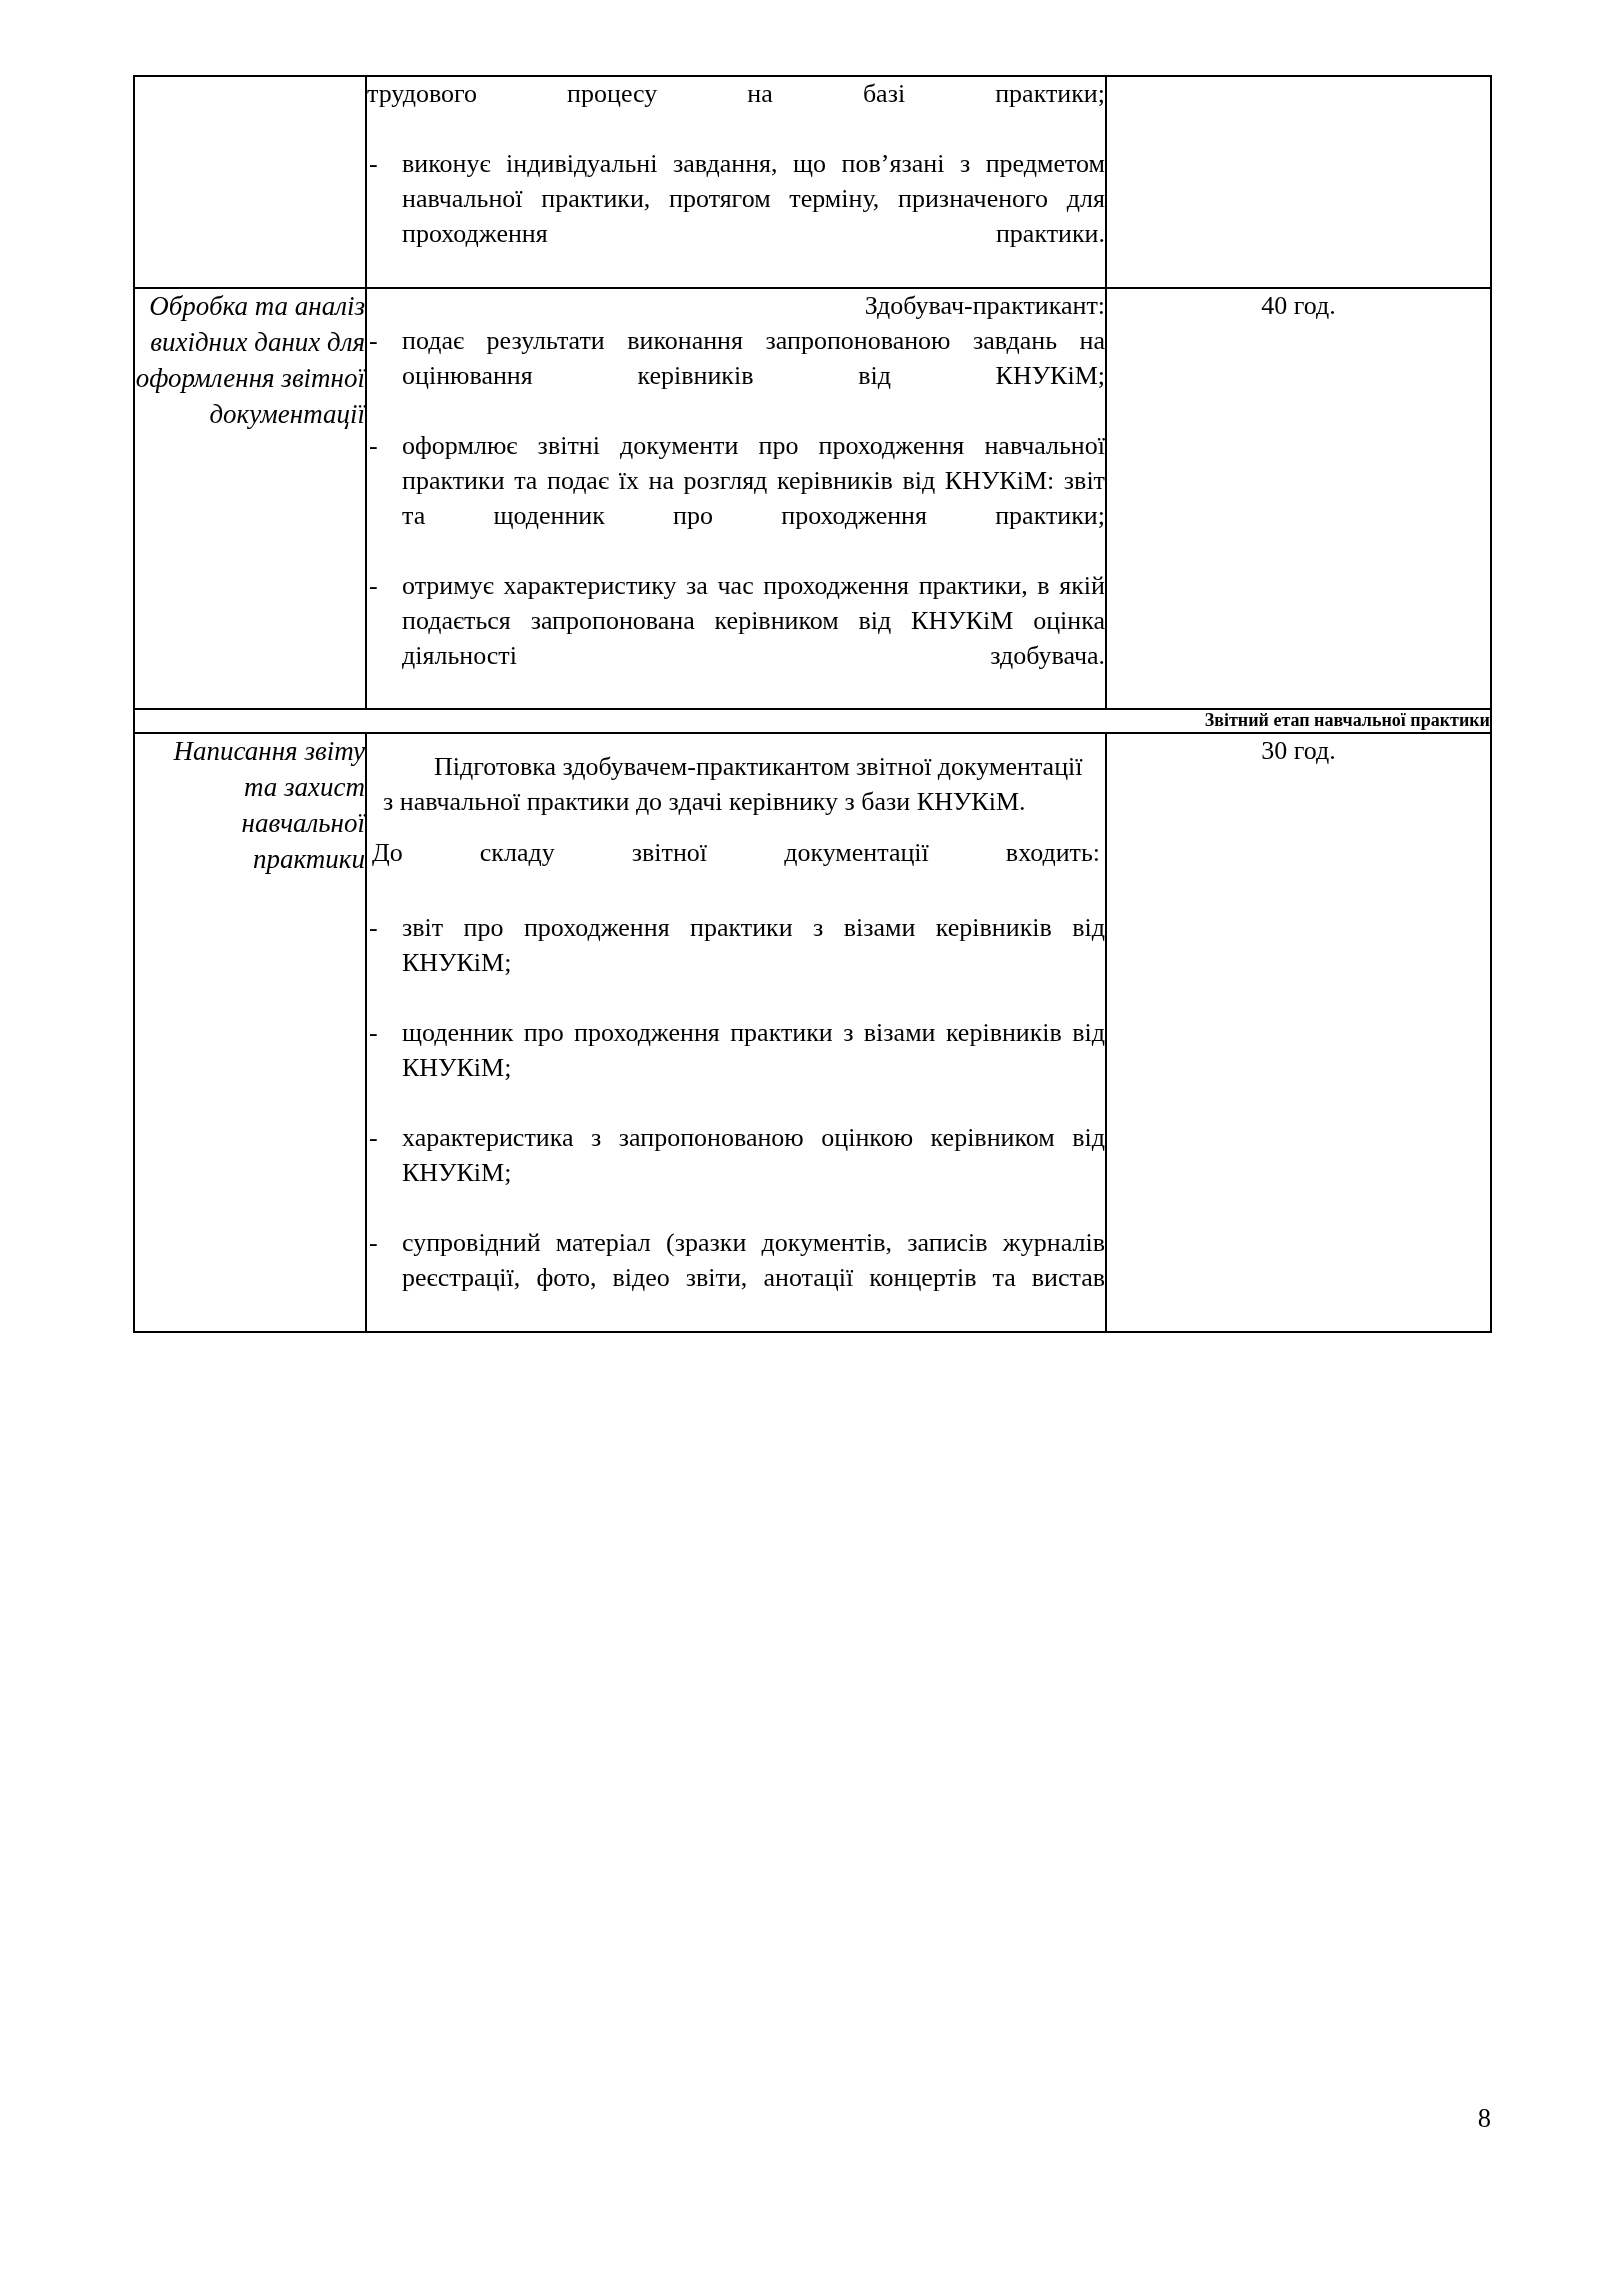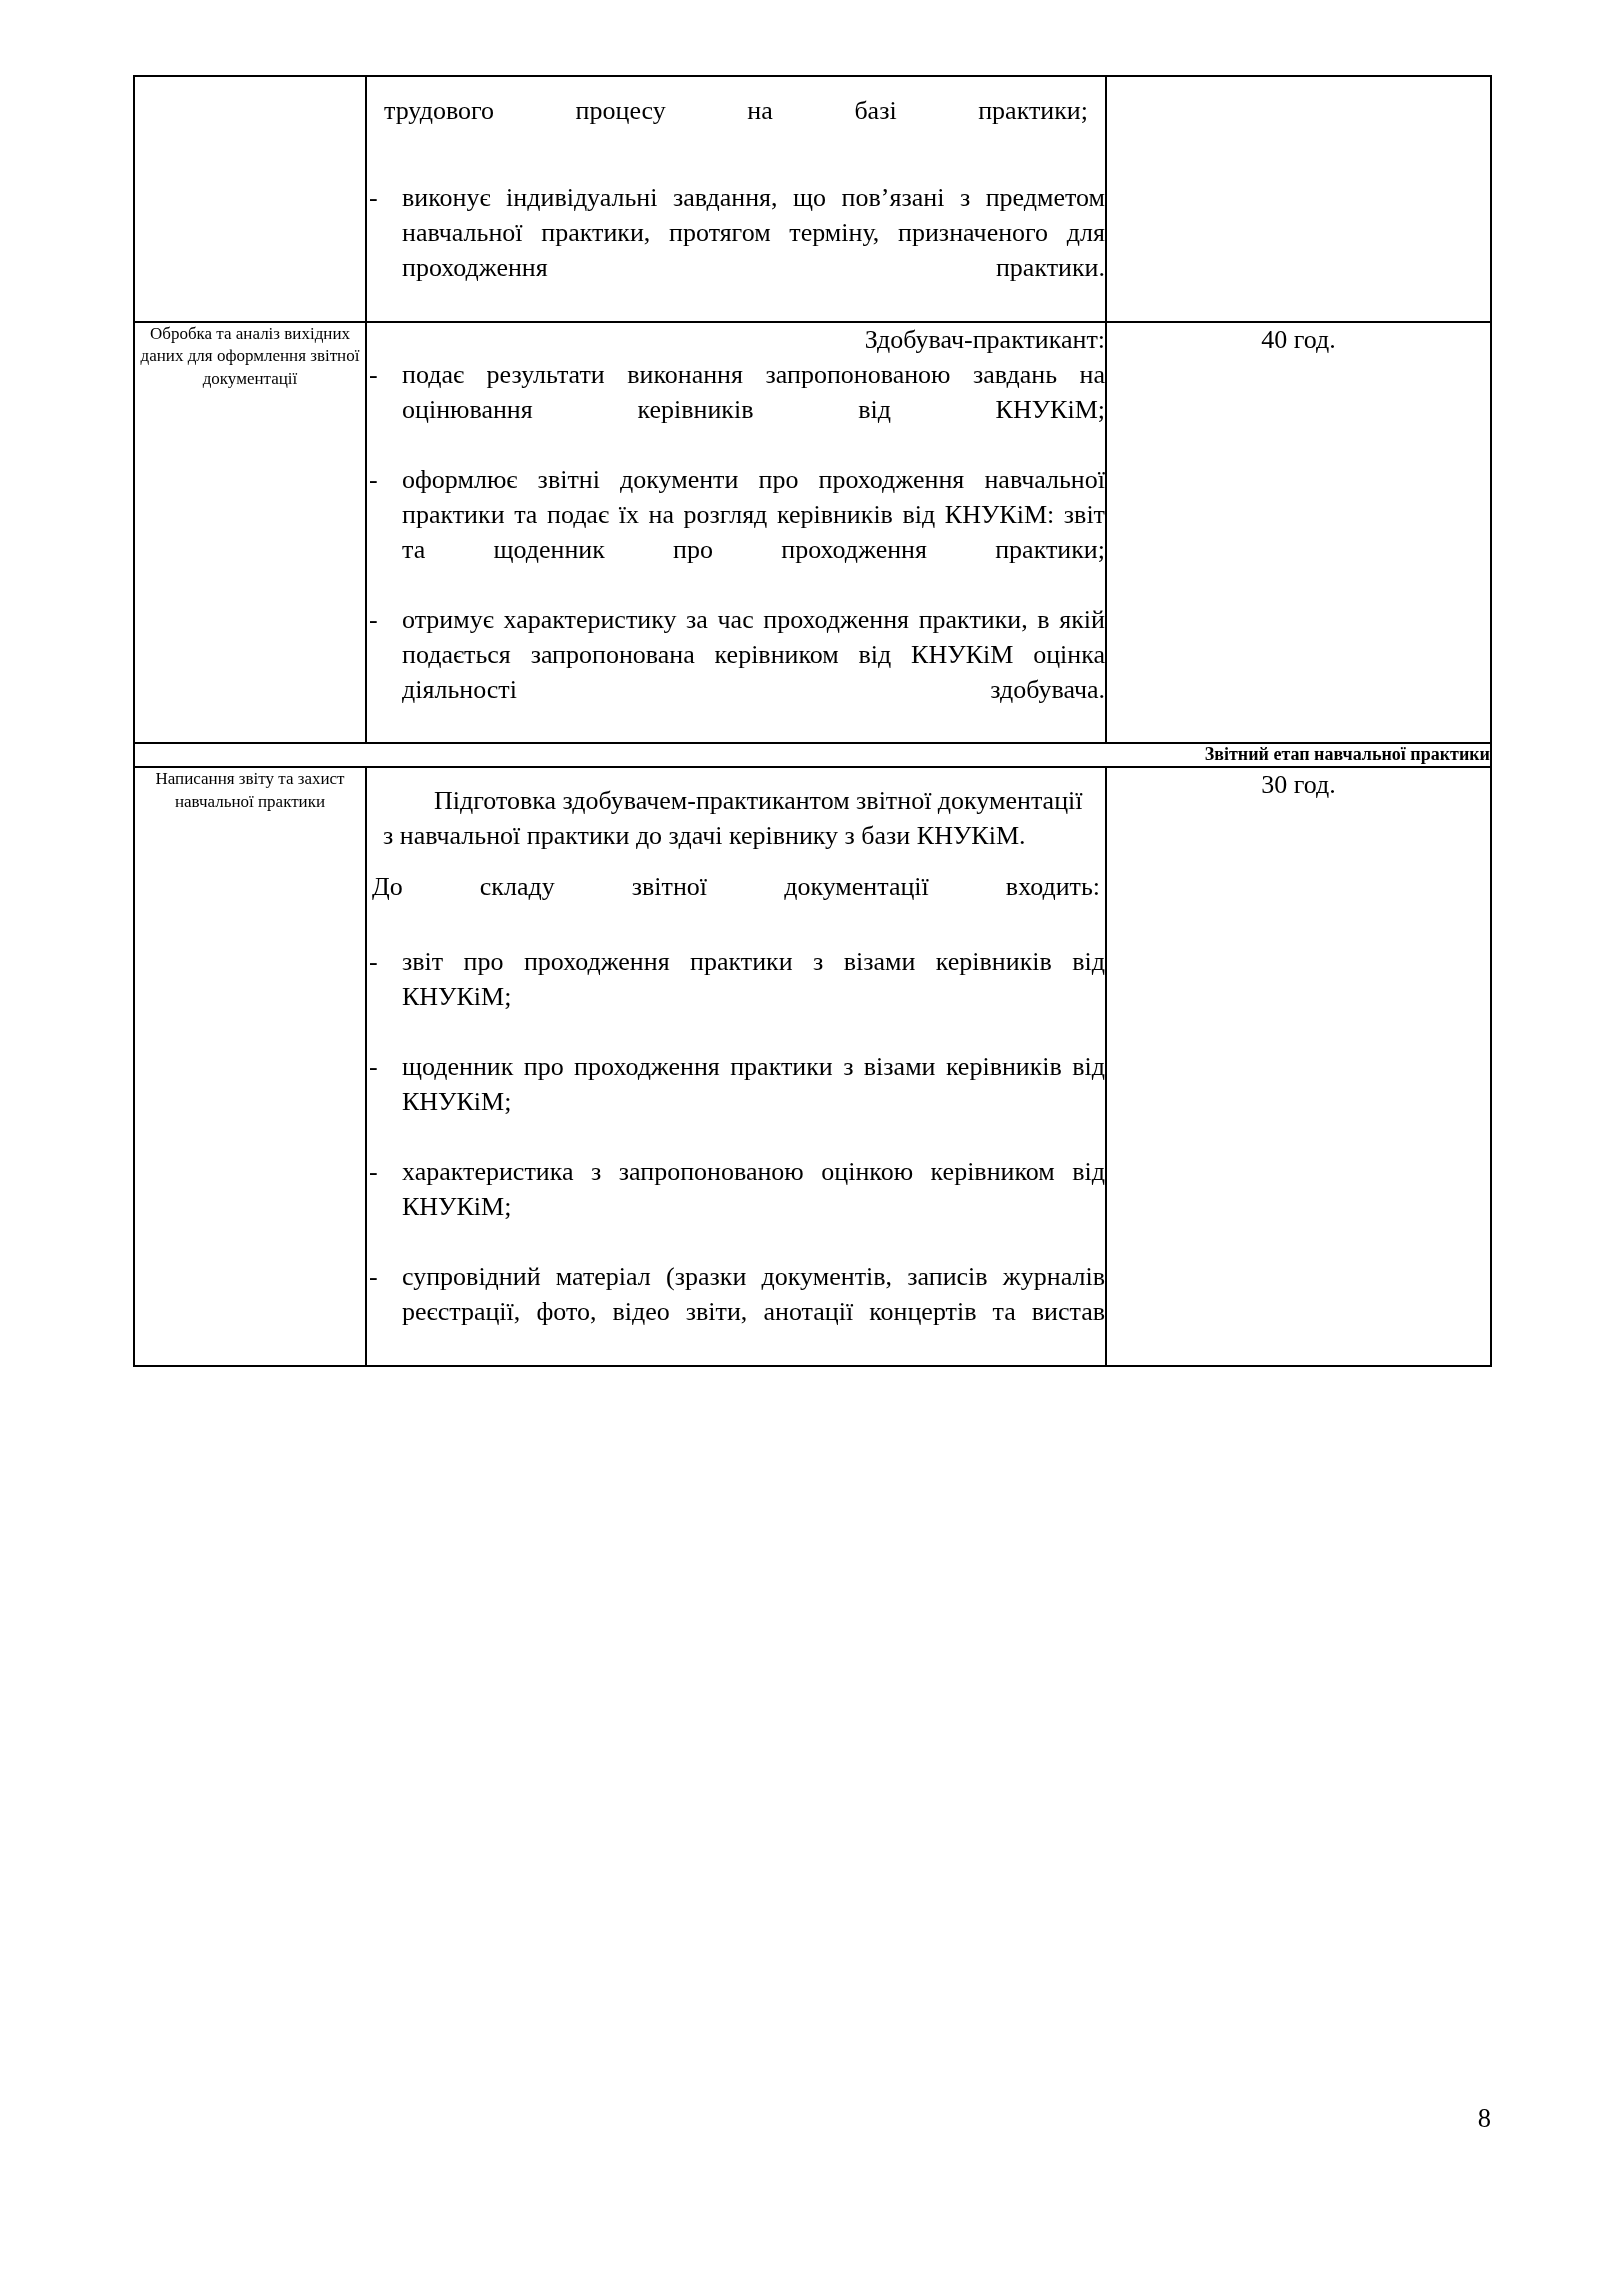--- a/index.html
+++ b/index.html
@@ -41,23 +41,24 @@
     padding: 0;
   }
 
   col.c-stage  { width: 232px; }
   col.c-body   { width: 385px; }
   col.c-hours  { width: 740px; }
 
   
   .cell-stage {
     padding: 5.9px 7.8px 7.8px 11.8px;
-    font-size: 17px;
+    font-size: 27px;
     line-height: 1.33;
-    text-align: center;
+    text-align: right;
+    font-style: italic;
   }
   .cell-body {
     padding: 5.9px 9.8px 7.8px 9.8px;
     font-size: 26px;
     line-height: 1.345;
     text-align: justify;
     text-justify: inter-word;
   }
   .cell-hours {
     padding: 9.8px 7.8px 7.8px 7.8px;
@@ -66,21 +67,21 @@
     text-align: center;
   }
 
   
   .va-mid { vertical-align: middle; }
 
   
   .cont-line {
     text-align: justify;
     text-justify: inter-word;
-    margin: 17px;
+    margin: 0;
     text-indent: 0;
     font-family: Liberation Serif, serif;
   }
   .cont-line:after {
     content: "";
     display: inline-block;
     width: 100%;
   }
 
   .lead {

